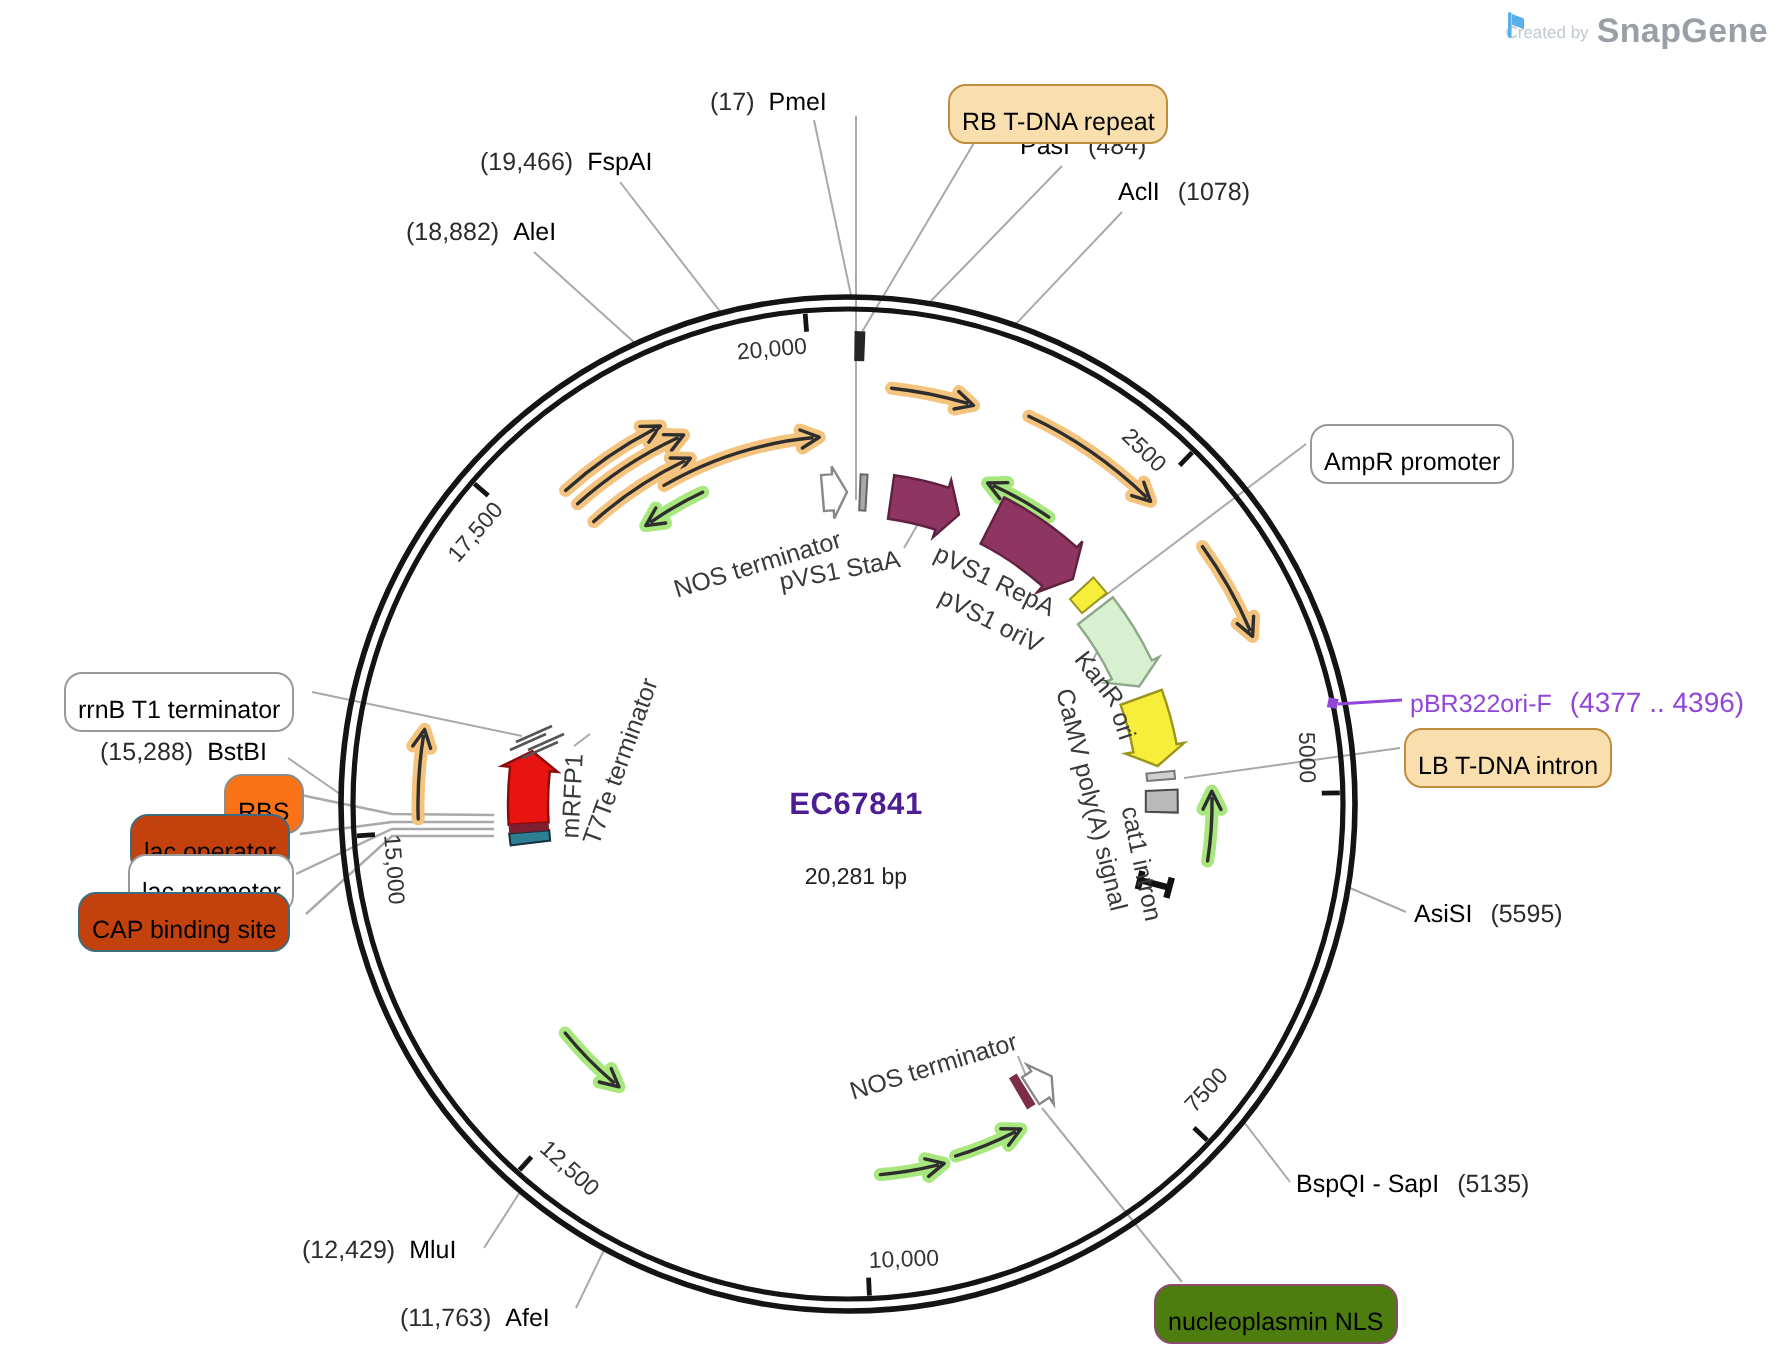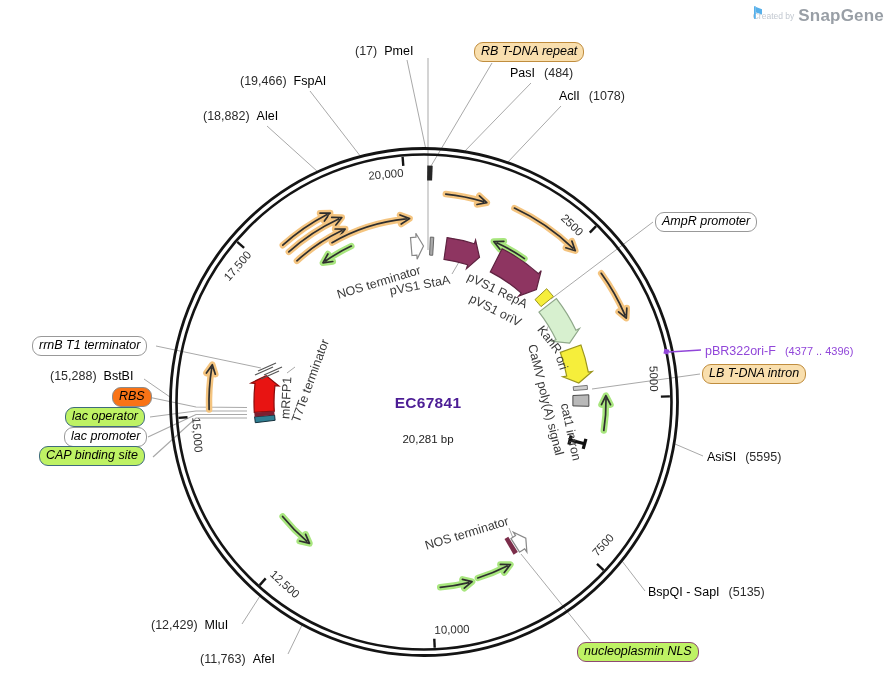--- a/index.html
+++ b/index.html
@@ -5,27 +5,27 @@
   html,body{margin:0;padding:0;background:#fff;font-family:"Liberation Sans","DejaVu Sans",sans-serif;}
   .stage{position:relative;width:892px;height:677px;background:#fff;overflow:hidden;}
   svg{position:absolute;left:0;top:0;}
   svg text{font-family:"Liberation Sans","DejaVu Sans",sans-serif;}
   .lbl{position:absolute;white-space:nowrap;font-size:12.5px;color:#111;line-height:15px;}
   .enz b{font-weight:400;color:#000;}
   .enz .pos{color:#2b2b2b;text-align:center;}
   .pos-first .pos{margin-right:7px;}
   .name-first .pos{margin-left:9px;}
   .box{position:absolute;white-space:nowrap;font-size:12.5px;color:#000;border-radius:9px;
-       padding:0 6px 1px 6px;border:1px solid #999;background:#fff;line-height:17px;font-style:italic;}
+       padding:10px 6px 1px 6px;border:1px solid #999;background:#fff;line-height:17px;}
   .box.tan{background:#f9dfae;border-color:#c08d3e;}
-  .box.pink{background:#bef264;border-color:#8d4a71;}
-  .box.blue{background:#bef264;border-color:#3f6b7d;}
+  .box.pink{background:#4d7c0f;border-color:#8d4a71;}
+  .box.blue{background:#c2410c;border-color:#3f6b7d;}
   .box.gray{background:#f97316;border-color:#8c8c8c;}
   .purple{color:#9146d9;}
-  .purple .range{margin-left:9px;font-size:11px;}
+  .purple .range{margin-left:9px;font-size:14px;}
   .brand{position:absolute;top:6px;right:8px;display:flex;align-items:center;gap:4px;}
   .brand .created{font-size:8.5px;color:#c2c8d0;}
   .brand .sg{font-size:17px;color:#999fa6;font-weight:600;letter-spacing:.2px;}
   .center-name{position:absolute;left:338px;top:394px;width:180px;text-align:center;}
   .center-name .nm{font-weight:700;font-size:15.5px;color:#4c1d95;letter-spacing:.3px;}
   .center-name .sz{font-size:11.5px;color:#222;margin-top:21px;}
 </style>
 </head>
 <body>
 

